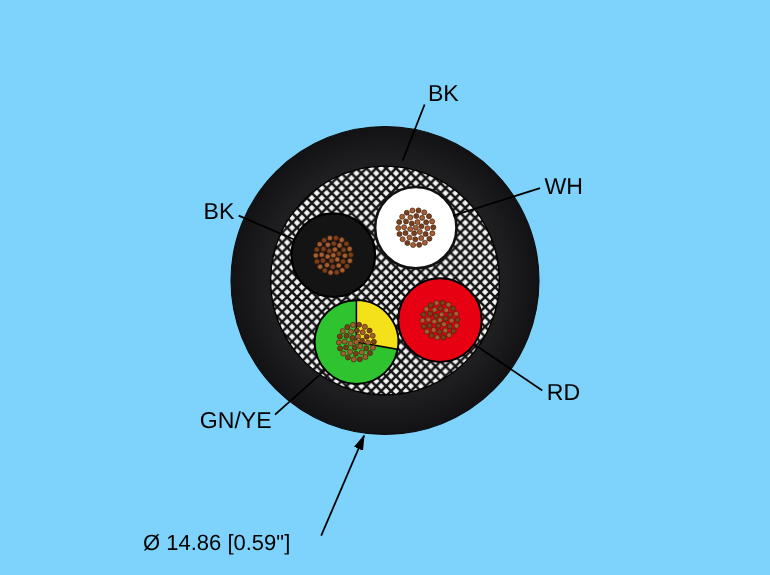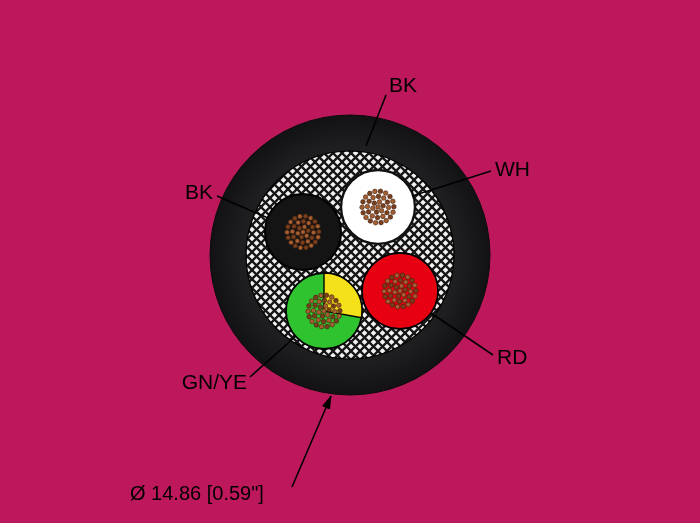--- a/index.html
+++ b/index.html
@@ -1,16 +1,16 @@
 <!DOCTYPE html>
 <html><head>
 <meta charset="utf-8">
 <style>
   html,body{margin:0;padding:0;background:#ffffff;}
-  .stage{position:relative;width:700px;height:523px;background:#be185d;overflow:hidden;}
+  .stage{position:relative;width:700px;height:523px;background:#7dd3fc;overflow:hidden;}
   svg{display:block;}
   text{font-family:"Liberation Sans", sans-serif;fill:#000;}
   .callout{font-size:21px;}
   .dim{font-size:20px;}
   .leader{stroke:#000;stroke-width:1.6;fill:none;}
 </style>
 </head>
 <body>
 
 <div class="stage">

